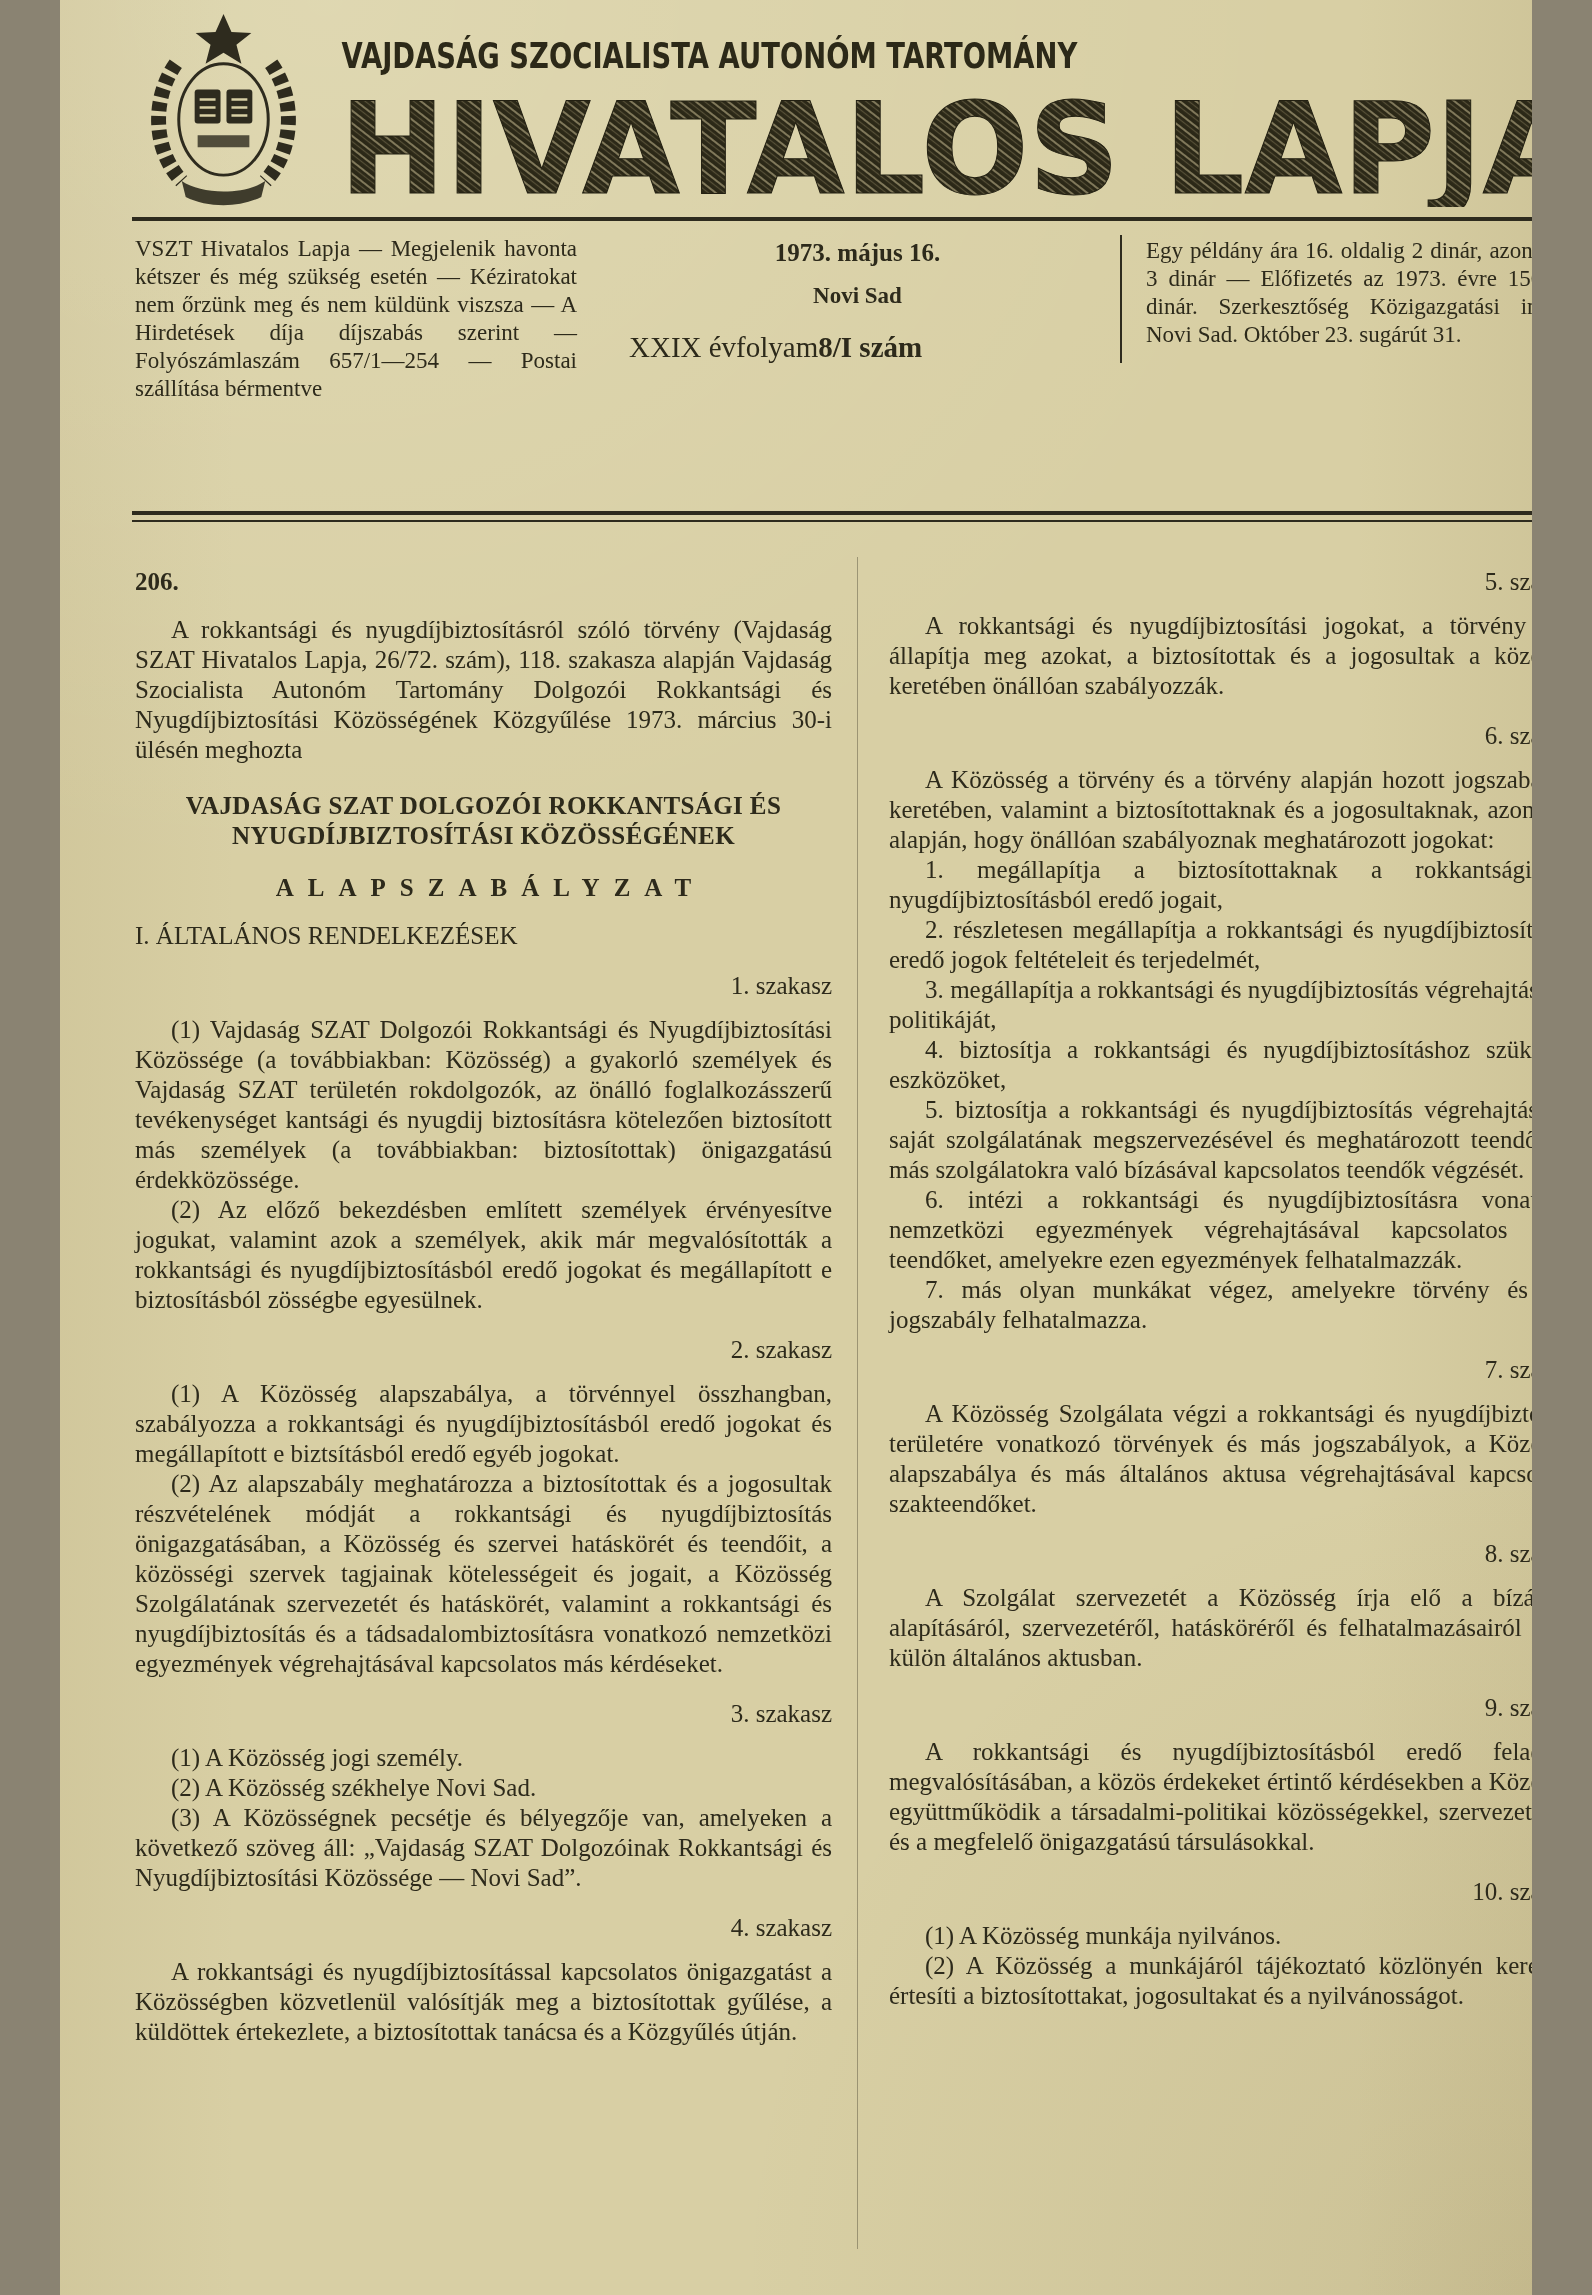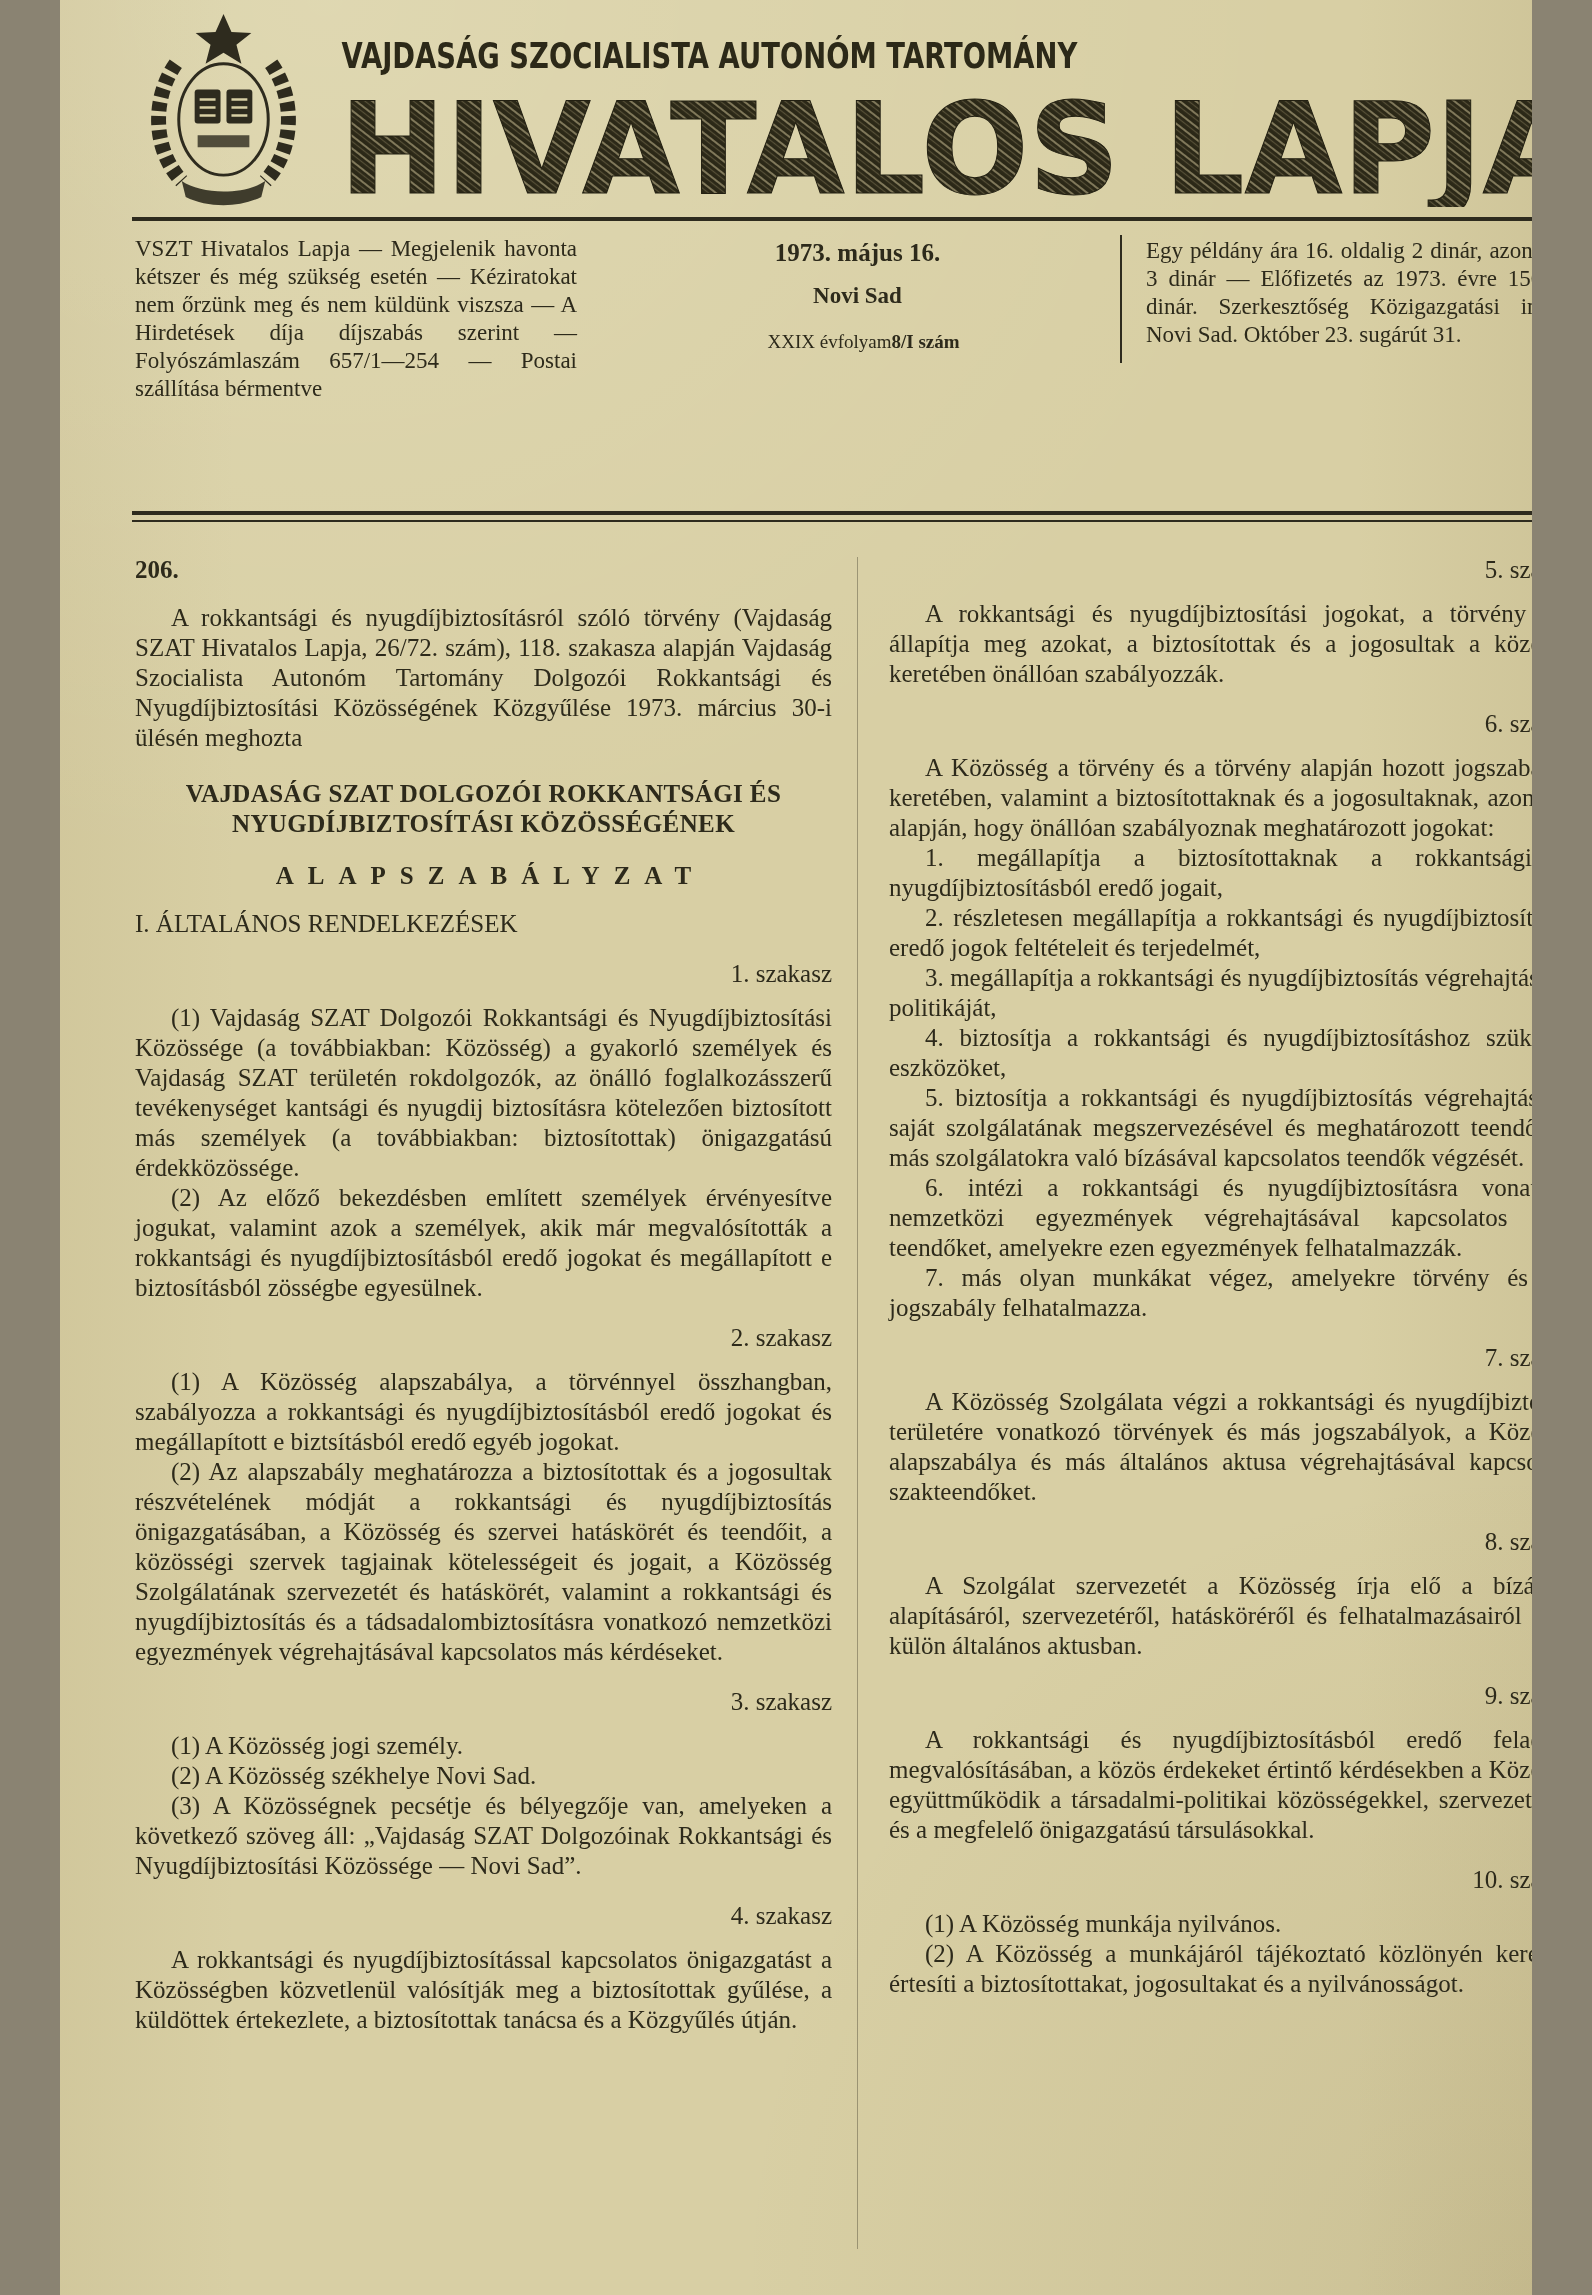--- a/index.html
+++ b/index.html
@@ -31,21 +31,21 @@
   }
 
   
   .info { position: absolute; left: 75px; top: 235px; width: 1451px; display: flex; align-items: flex-start; }
   .info-left {
     width: 460px; font-size: 23px; line-height: 28px; text-align: justify; padding-right: 18px;
   }
   .info-center { flex: 1; padding: 4px 26px 0; text-align: center; }
   .info-date { font-weight: bold; font-size: 25px; margin-bottom: 16px; }
   .info-city { font-weight: bold; font-size: 23px; margin-bottom: 22px; }
-  .vol-row { display: flex; justify-content: center; padding: 0 8px; font-size: 19px; margin-left: 12px; }
+  .vol-row { display: flex; justify-content: flex-start; padding: 0 8px; font-size: 29px; }
   .vol-row .issue { font-weight: bold; }
   .info-right {
     width: 466px; font-size: 23px; line-height: 28px; text-align: justify;
     border-left: 2px solid #2e2b1e; padding: 2px 4px 14px 24px;
   }
 
   .rule-double {
     position: absolute; left: 72px; top: 511px; width: 1455px; height: 11px;
     border-top: 4px solid #2e2b1e; border-bottom: 2px solid #2e2b1e;
   }
@@ -61,21 +61,21 @@
   }
   .col { width: 697px; font-size: 25px; line-height: 30px; }
 
   .blk { }
   .b-num     { font-weight: bold; margin-bottom: 18px; }
   .b-p       { text-align: justify; text-indent: 36px; }
   .b-title   { font-weight: bold; text-align: center; margin: 26px 14px 4px; letter-spacing: 0.4px; }
   .b-spaced  { font-weight: bold; text-align: center; letter-spacing: 14px; text-indent: 14px; margin: 22px 0 12px; }
   .b-section { margin: 18px 0 6px; }
   .b-h       { text-align: right; margin: 20px 0 14px; }
-  .col > .blk:first-child { margin-top: 0; }
+  .col > .blk:first-child { margin-top: 12px; }
 </style>
 </head>
 <body>
 
 <div class="page">
 
   <div class="emblem">
     <svg viewBox="0 0 176 200" width="175" height="199">
       <path d="M88 4 l8 18 20 1 -15 12 5 19 -18 -11 -18 11 5 -19 -15 -12 20 -1 z" fill="#2e2b1e"></path>
       <path d="M40 54 C16 88 16 140 46 172" fill="none" stroke="#2e2b1e" stroke-width="15" stroke-dasharray="9 5"></path>

